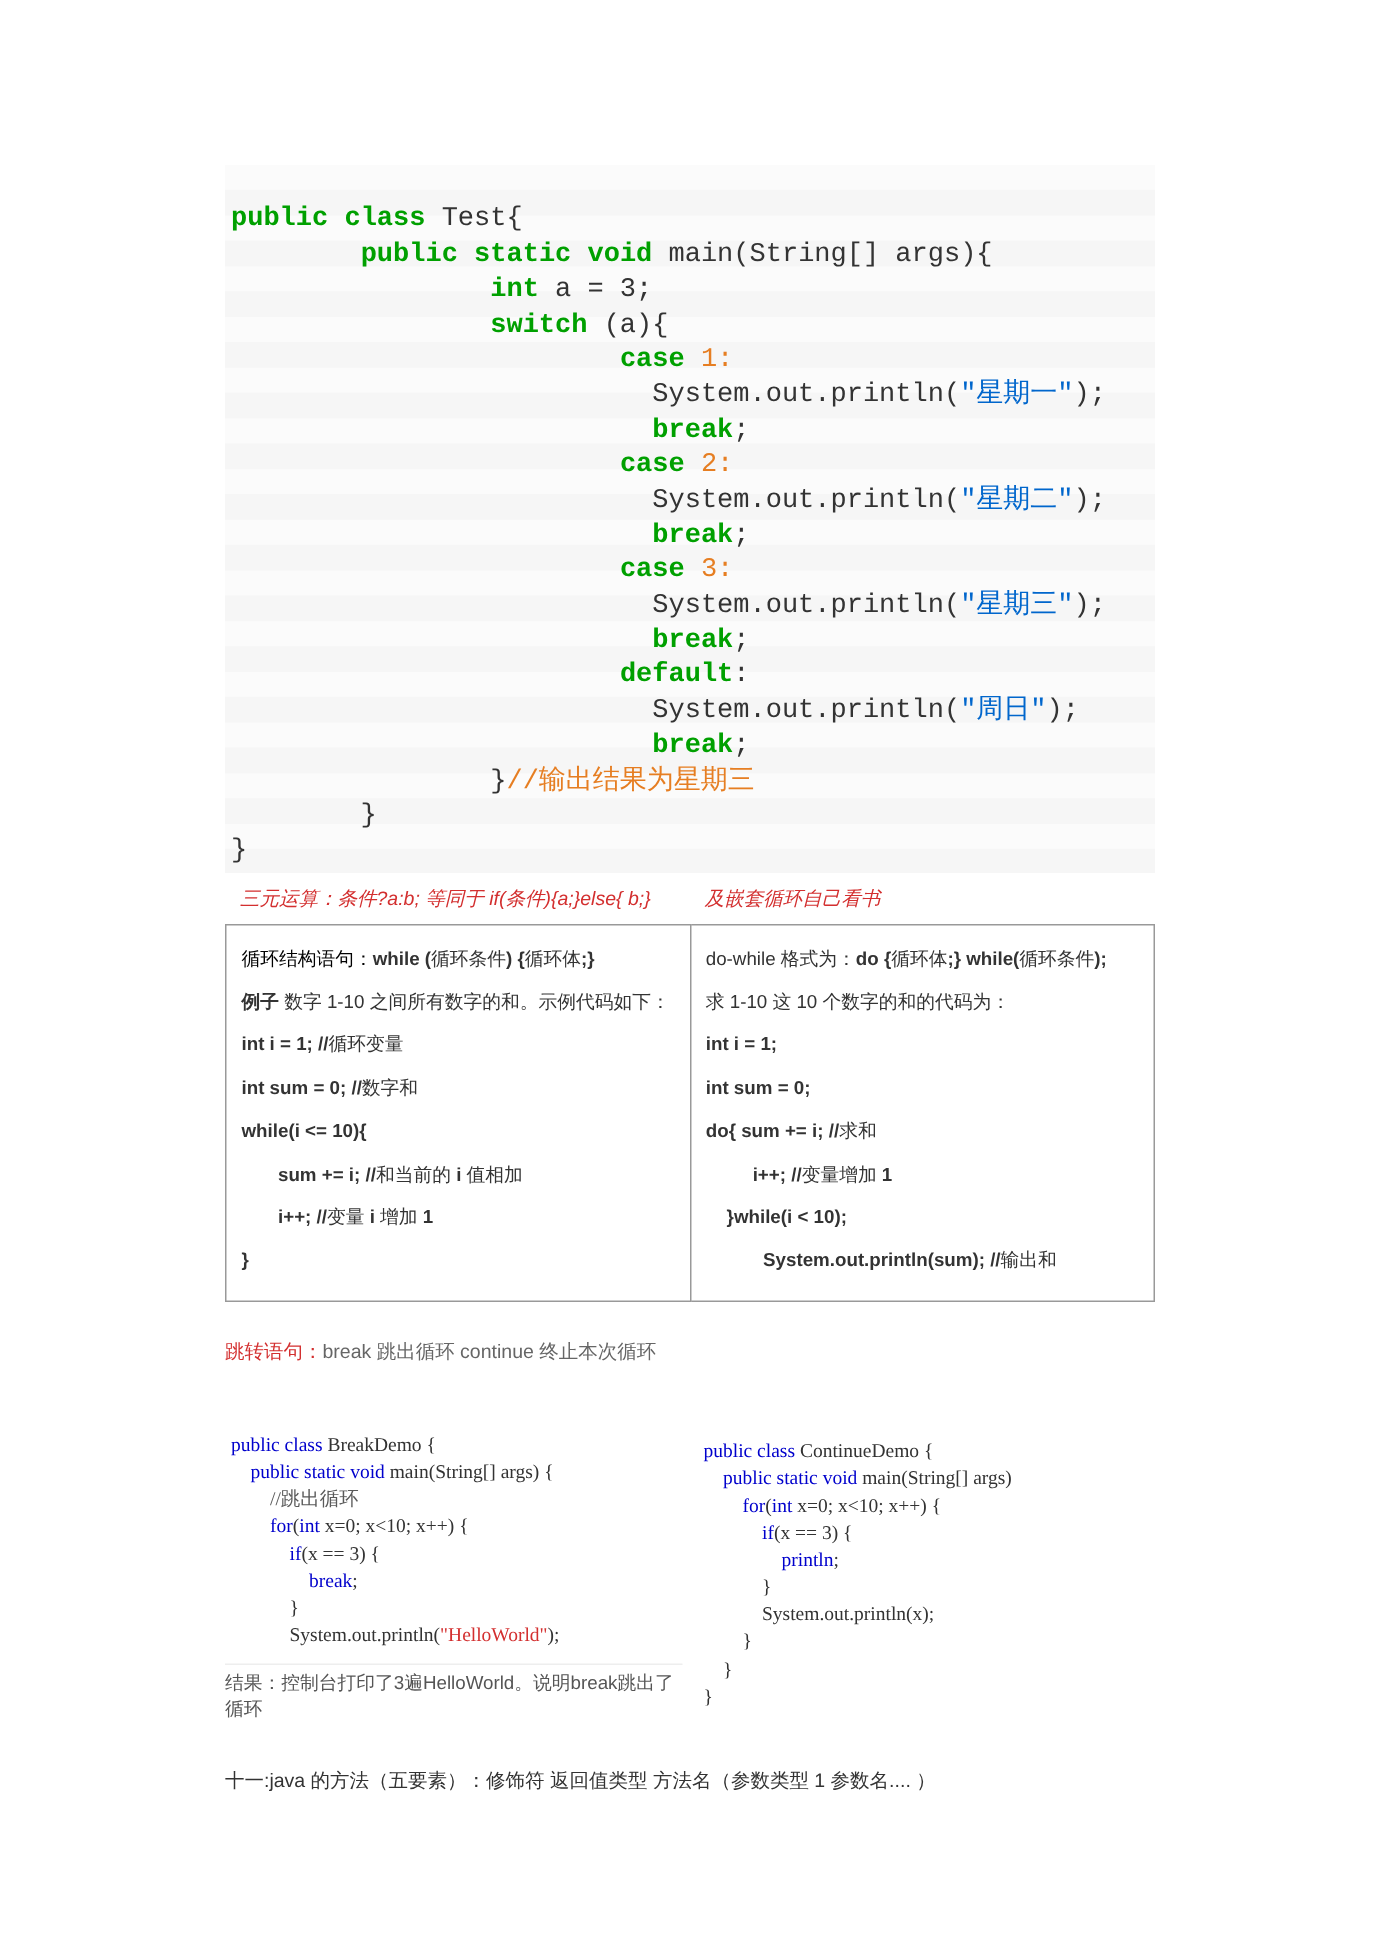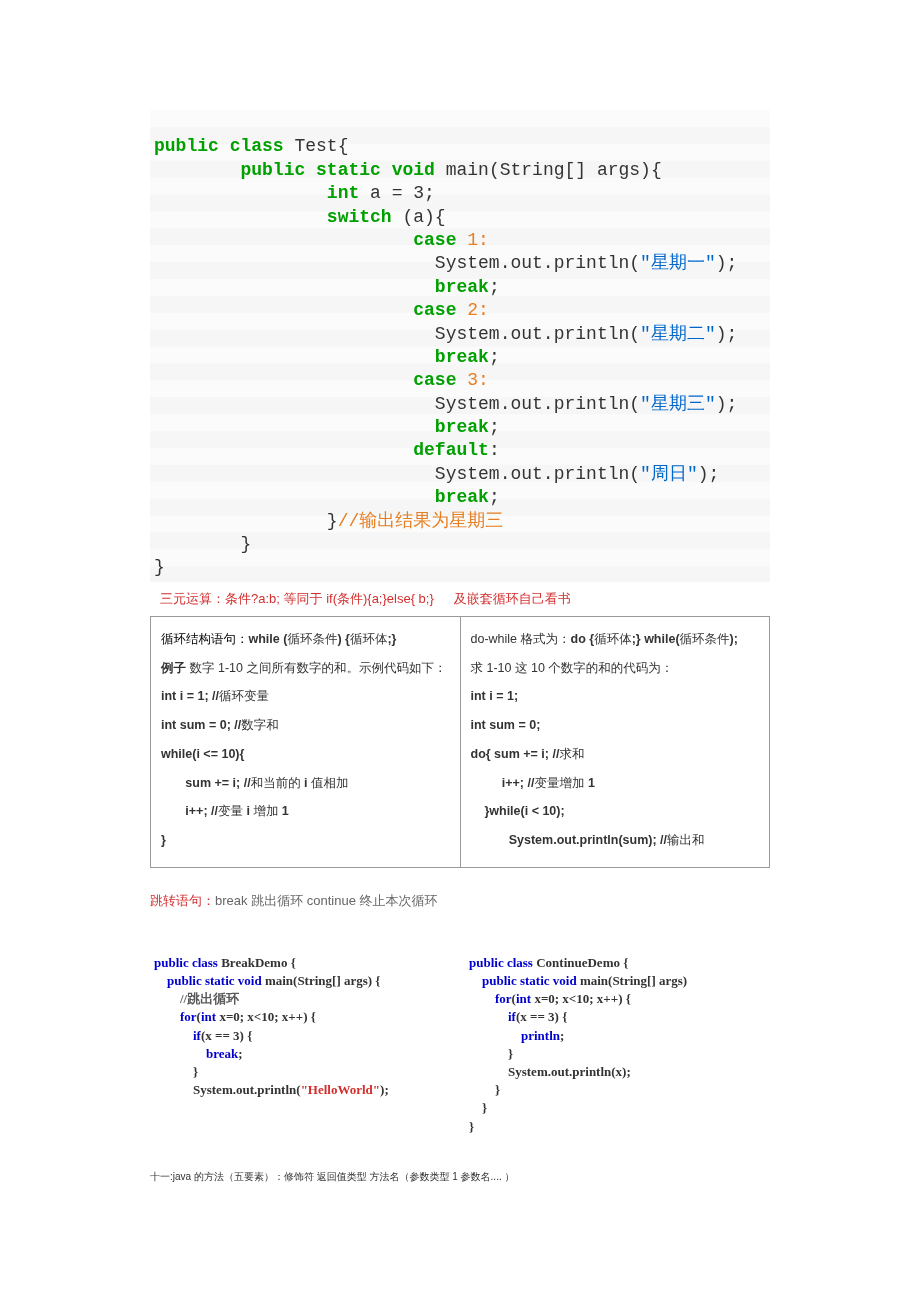--- a/index.html
+++ b/index.html
@@ -20,21 +20,21 @@
     white-space: pre;
     background: linear-gradient(to bottom, #fbfbfb 50%, #f6f6f6 50%);
     background-size: 100% 33.8px;
     padding: 2px 4px;
     margin-bottom: 8px;
   }
   .kw { color: #00a000; font-weight: bold; }
   .str { color: #0066cc; }
   .orange { color: #e67e22; }
   .red { color: #d32f2f; }
-  .highlight-row { display: flex; gap: 20px; margin: 0 0 8px 10px; font-size: 13px; }
+  .highlight-row { display: flex; gap: 36px; margin: 0 0 8px 10px; font-size: 13px; font-style: italic; }
   .table2 {
     border-collapse: collapse;
     width: 100%;
     table-layout: fixed;
     margin-top: 4px;
   }
   .table2 td {
     border: 1px solid #999;
     padding: 8px 10px 12px 10px;
     vertical-align: top;
@@ -49,40 +49,40 @@
     transform: translate(-50%, -20%);
     font-size: 56px;
     color: rgba(150,170,190,0.25);
     font-weight: bold;
     font-family: Arial, sans-serif;
     letter-spacing: 1px;
     pointer-events: none;
     white-space: nowrap;
   }
   .jump-line { margin: 24px 0 40px 0; font-size: 13px; }
-  .demo-row { display: flex; gap: 10px; align-items: flex-start; font-weight: bold; }
+  .demo-row { display: flex; gap: 10px; align-items: center; }
   .demo-col { flex: 1; }
   .demo-code {
     font-family: "SimSun", serif;
     font-size: 13px;
     line-height: 1.4;
     white-space: pre;
     padding: 4px;
   }
   .demo-code .k { color: #0000cc; }
   .demo-code .s { color: #d32f2f; }
   .demo-code .c { color: #5a5a5a; }
   .result-line {
     font-size: 12.5px;
     color: #555;
     margin-top: 6px;
     border-top: 1px solid #eee;
     padding-top: 4px;
   }
-  .final-line { margin-top: 30px; font-size: 10px; }
+  .final-line { margin-top: 30px; font-size: 13px; }
 </style>
 </head>
 <body>
 
 <div class="code-block">
 <span class="kw">public</span> <span class="kw">class</span><span> Test{</span>
         <span class="kw">public</span> <span class="kw">static void</span><span> main(String[] args){</span>
                 <span class="kw">int</span><span> a = 3;</span>
                 <span class="kw">switch</span><span> (a){</span>
                         <span class="kw">case</span><span class="orange"> 1:</span>
@@ -143,20 +143,21 @@
   <div class="demo-col">
 <div class="demo-code"><span class="k">public class</span> BreakDemo {
     <span class="k">public static void</span> main(String[] args) {
         <span class="c">//跳出循环</span>
         <span class="k">for</span>(<span class="k">int</span> x=0; x&lt;10; x++) {
             <span class="k">if</span>(x == 3) {
                 <span class="k">break</span>;
             }
             System.out.println(<span class="s">"HelloWorld"</span>);
 </div>
+<div class="result-line">结果：控制台打印了3遍HelloWorld。说明break跳出了循环</div>
   </div>
   <div class="demo-col">
 <div class="demo-code"><span class="k">public class</span> ContinueDemo {
     <span class="k">public static void</span> main(String[] args)
         <span class="k">for</span>(<span class="k">int</span> x=0; x&lt;10; x++) {
             <span class="k">if</span>(x == 3) {
                 <span class="k">println</span>;
             }
             System.out.println(x);
         }

